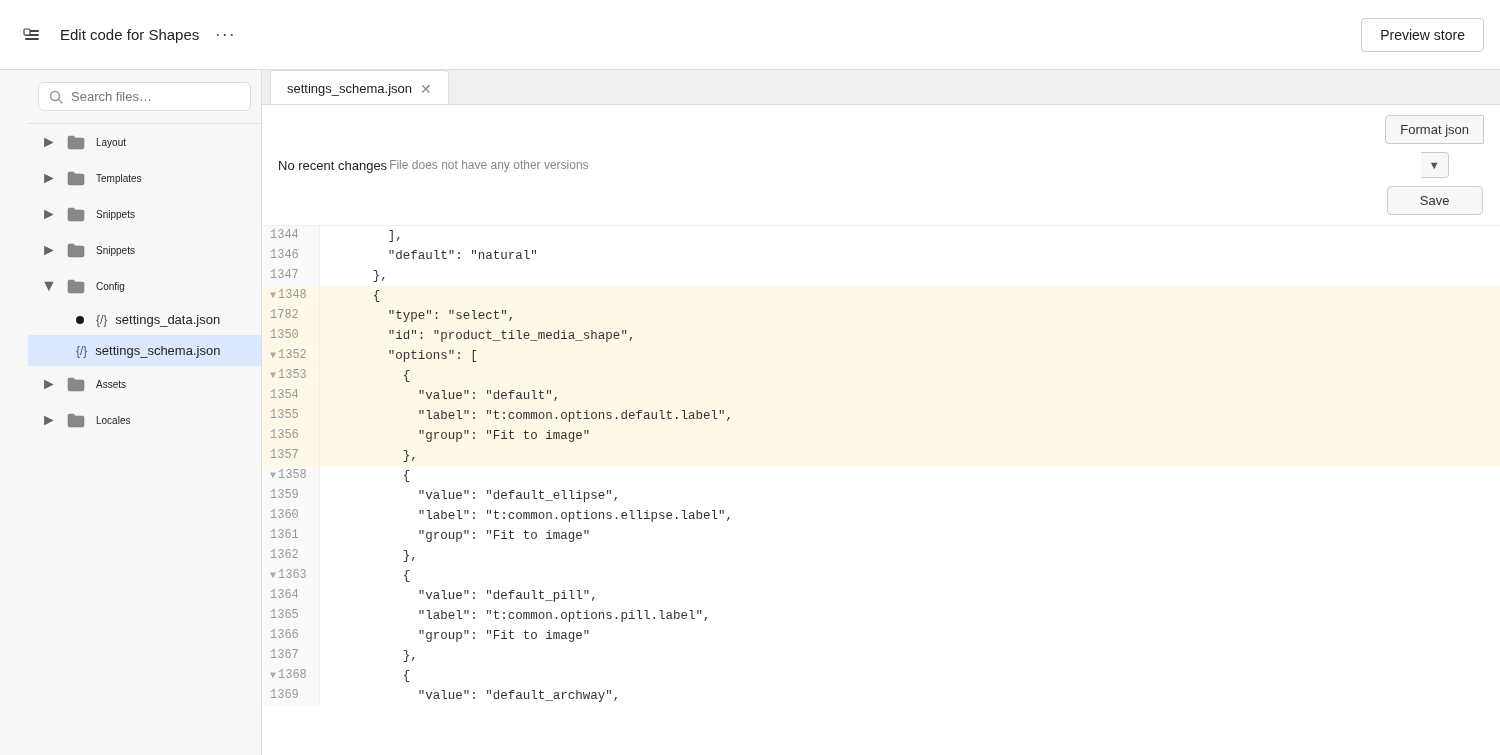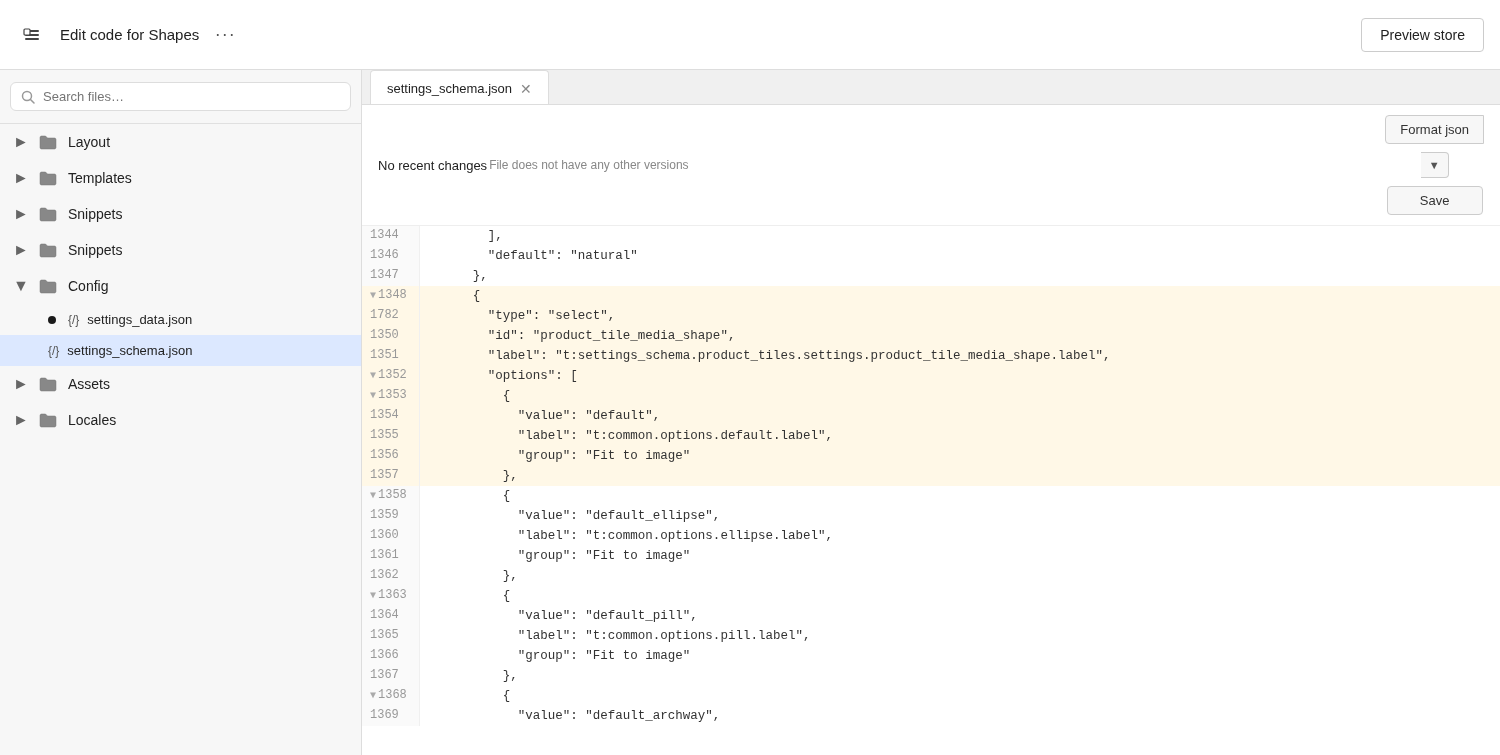--- a/index.html
+++ b/index.html
@@ -59,27 +59,28 @@
 
     
     .main {
       display: flex;
       flex: 1;
       overflow: hidden;
     }
 
     
     .sidebar {
-      width: 362px;
+      width: 262px;
       background: #f7f7f7;
       border-right: 1px solid #ddd;
       display: flex;
       flex-direction: column;
       flex-shrink: 0;
       overflow: hidden;
+      padding-left: 28px;
     }
     .search-container {
       padding: 12px 10px;
       border-bottom: 1px solid #e0e0e0;
     }
     .search-box {
       display: flex;
       align-items: center;
       background: #fff;
       border: 1px solid #ddd;
@@ -123,21 +124,21 @@
     }
     .folder-icon {
       width: 20px;
       height: 16px;
       display: flex;
       align-items: center;
       justify-content: center;
       flex-shrink: 0;
     }
     .nav-label {
-      font-size: 14px;
+      font-size: 10px;
       color: #222;
       font-weight: 400;
     }
     .file-item {
       display: flex;
       align-items: center;
       padding: 8px 14px 8px 48px;
       cursor: pointer;
       gap: 8px;
     }
@@ -480,24 +481,20 @@
               </tr>
               <tr class="highlighted-row">
                 <td class="line-num">1782</td>
                 <td class="code-line">        "type": "select",</td>
               </tr>
               <tr class="highlighted-row">
                 <td class="line-num">1350</td>
                 <td class="code-line">        "id": "product_tile_media_shape",</td>
               </tr>
               <tr class="highlighted-row">
-                <td class="line-num">1351</td>
-                <td class="code-line">        "label": "t:settings_schema.product_tiles.settings.product_tile_media_shape.label",</td>
-              </tr>
-              <tr class="highlighted-row">
                 <td class="line-num">
                   <div class="line-num-fold"><span class="fold-arrow">▼</span>1352</div>
                 </td>
                 <td class="code-line">        "options": [</td>
               </tr>
               <tr class="highlighted-row">
                 <td class="line-num">
                   <div class="line-num-fold"><span class="fold-arrow">▼</span>1353</div>
                 </td>
                 <td class="code-line">          {</td>

